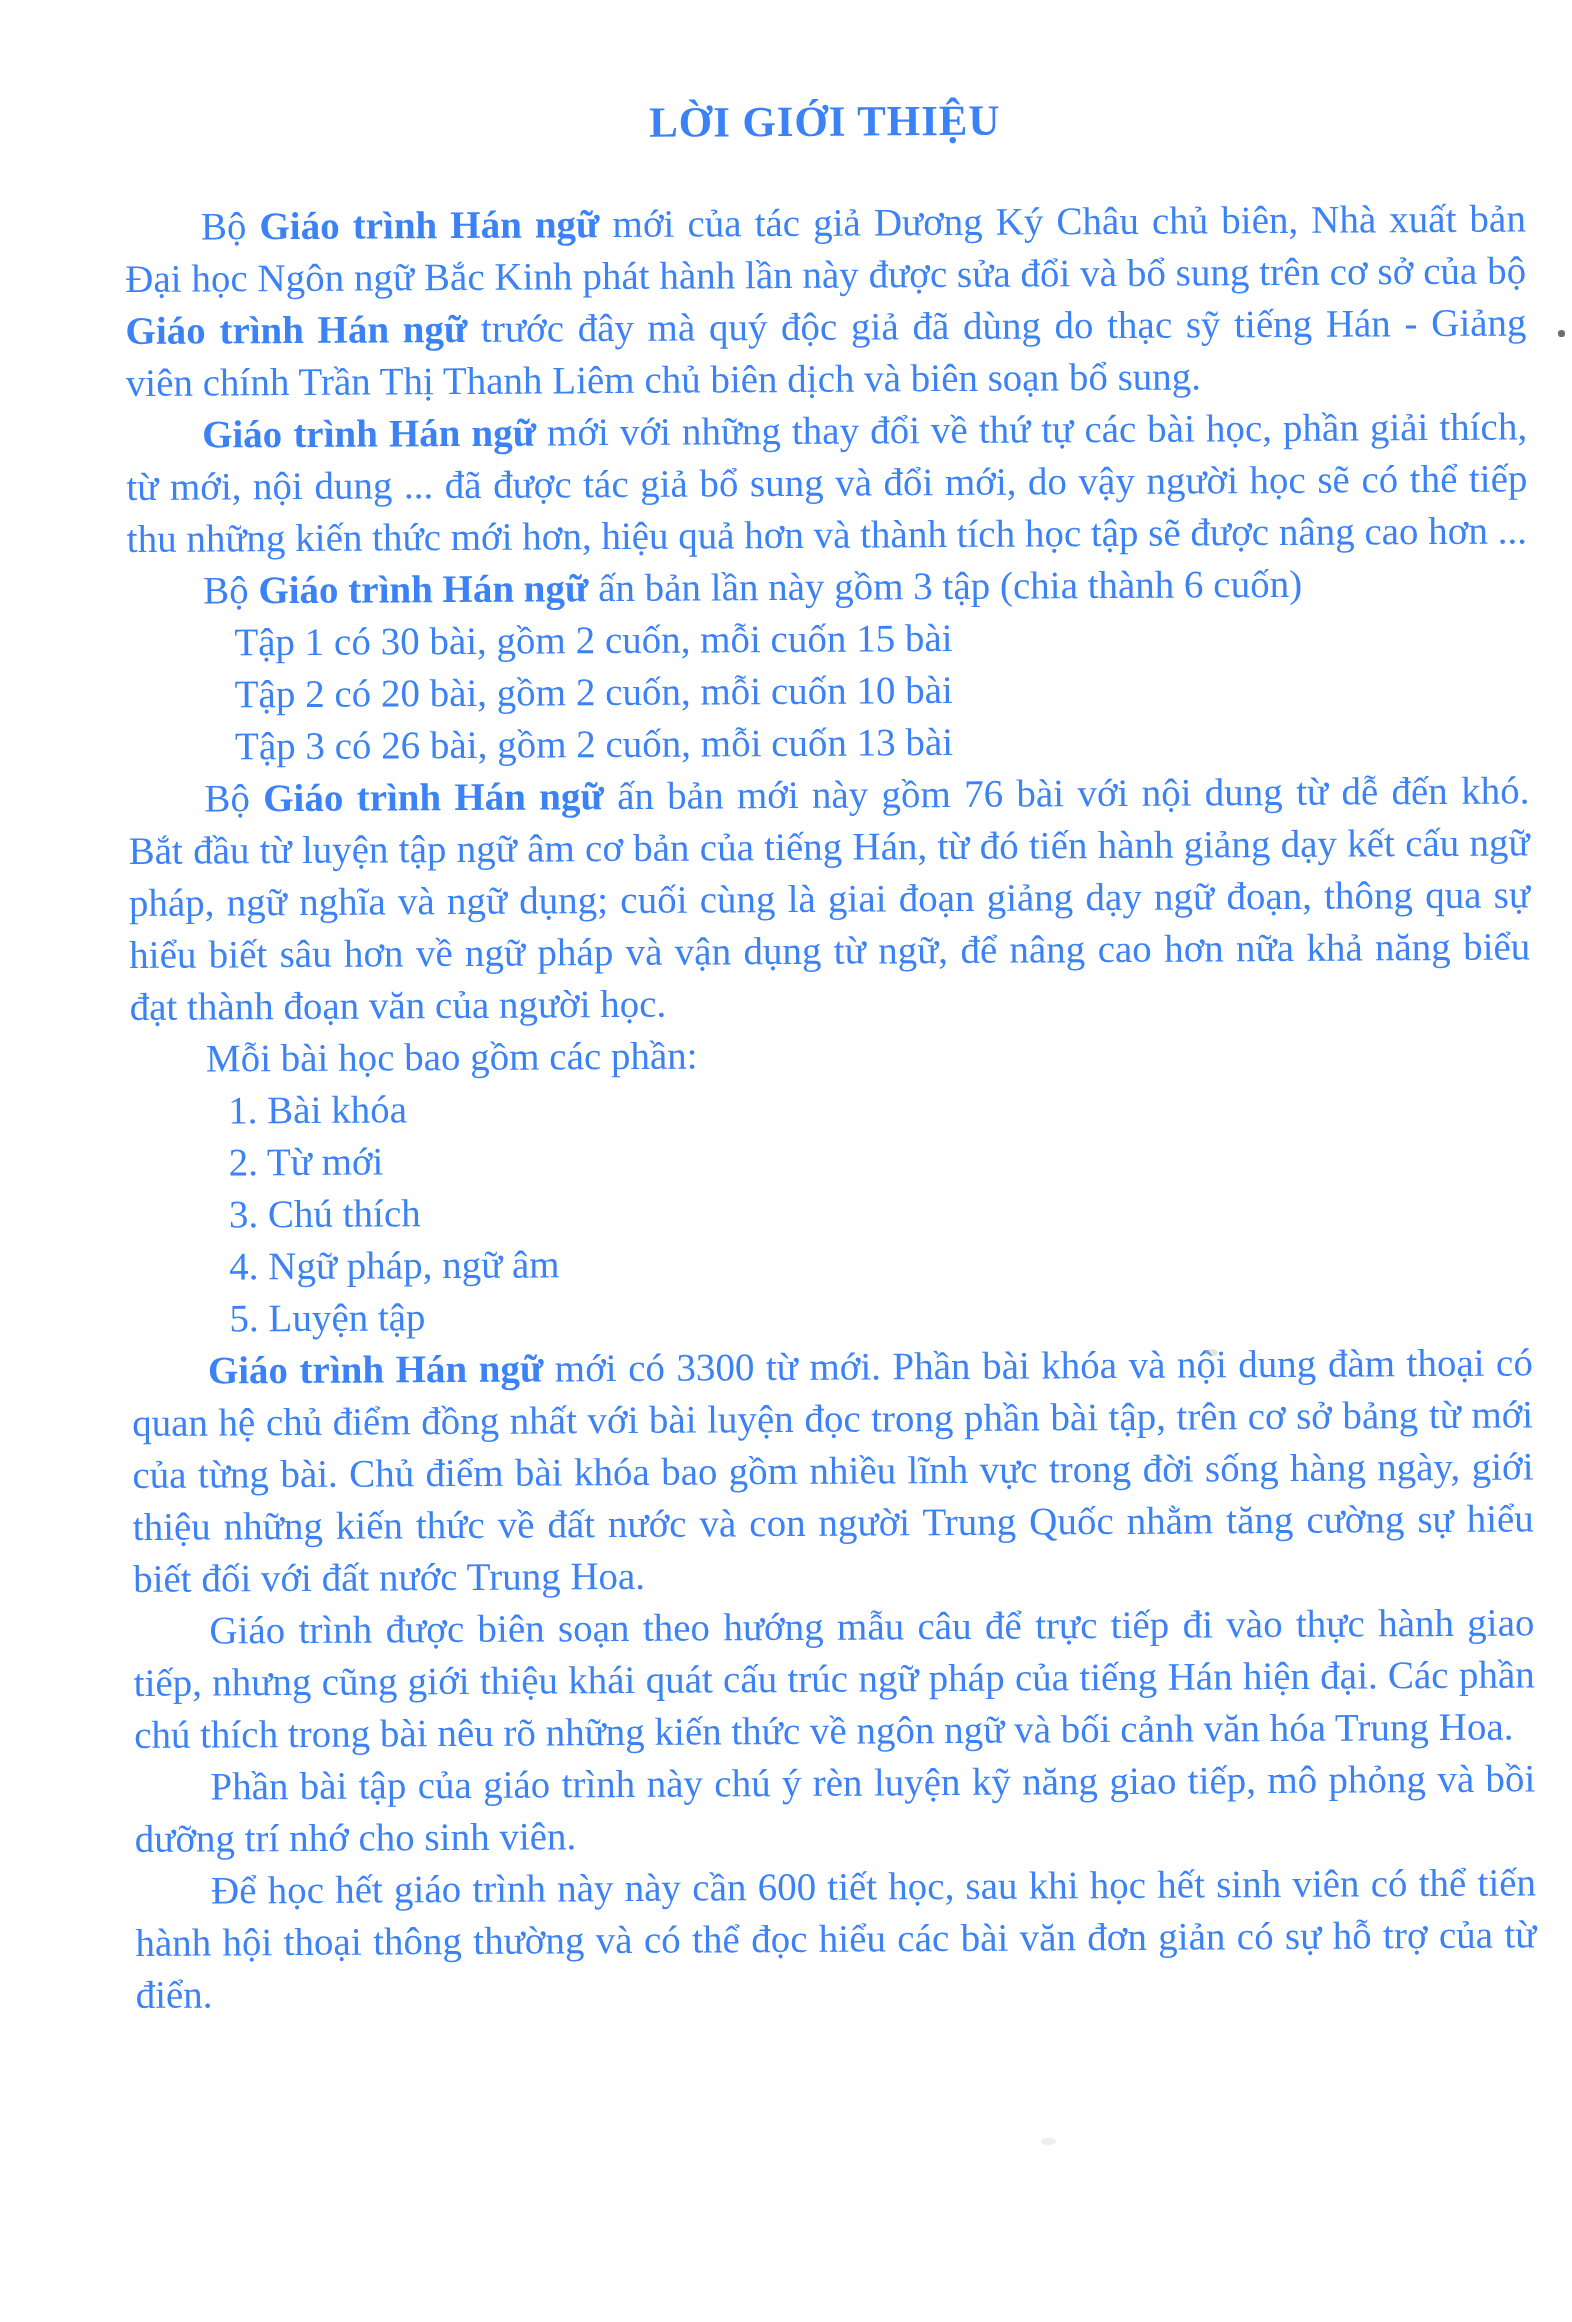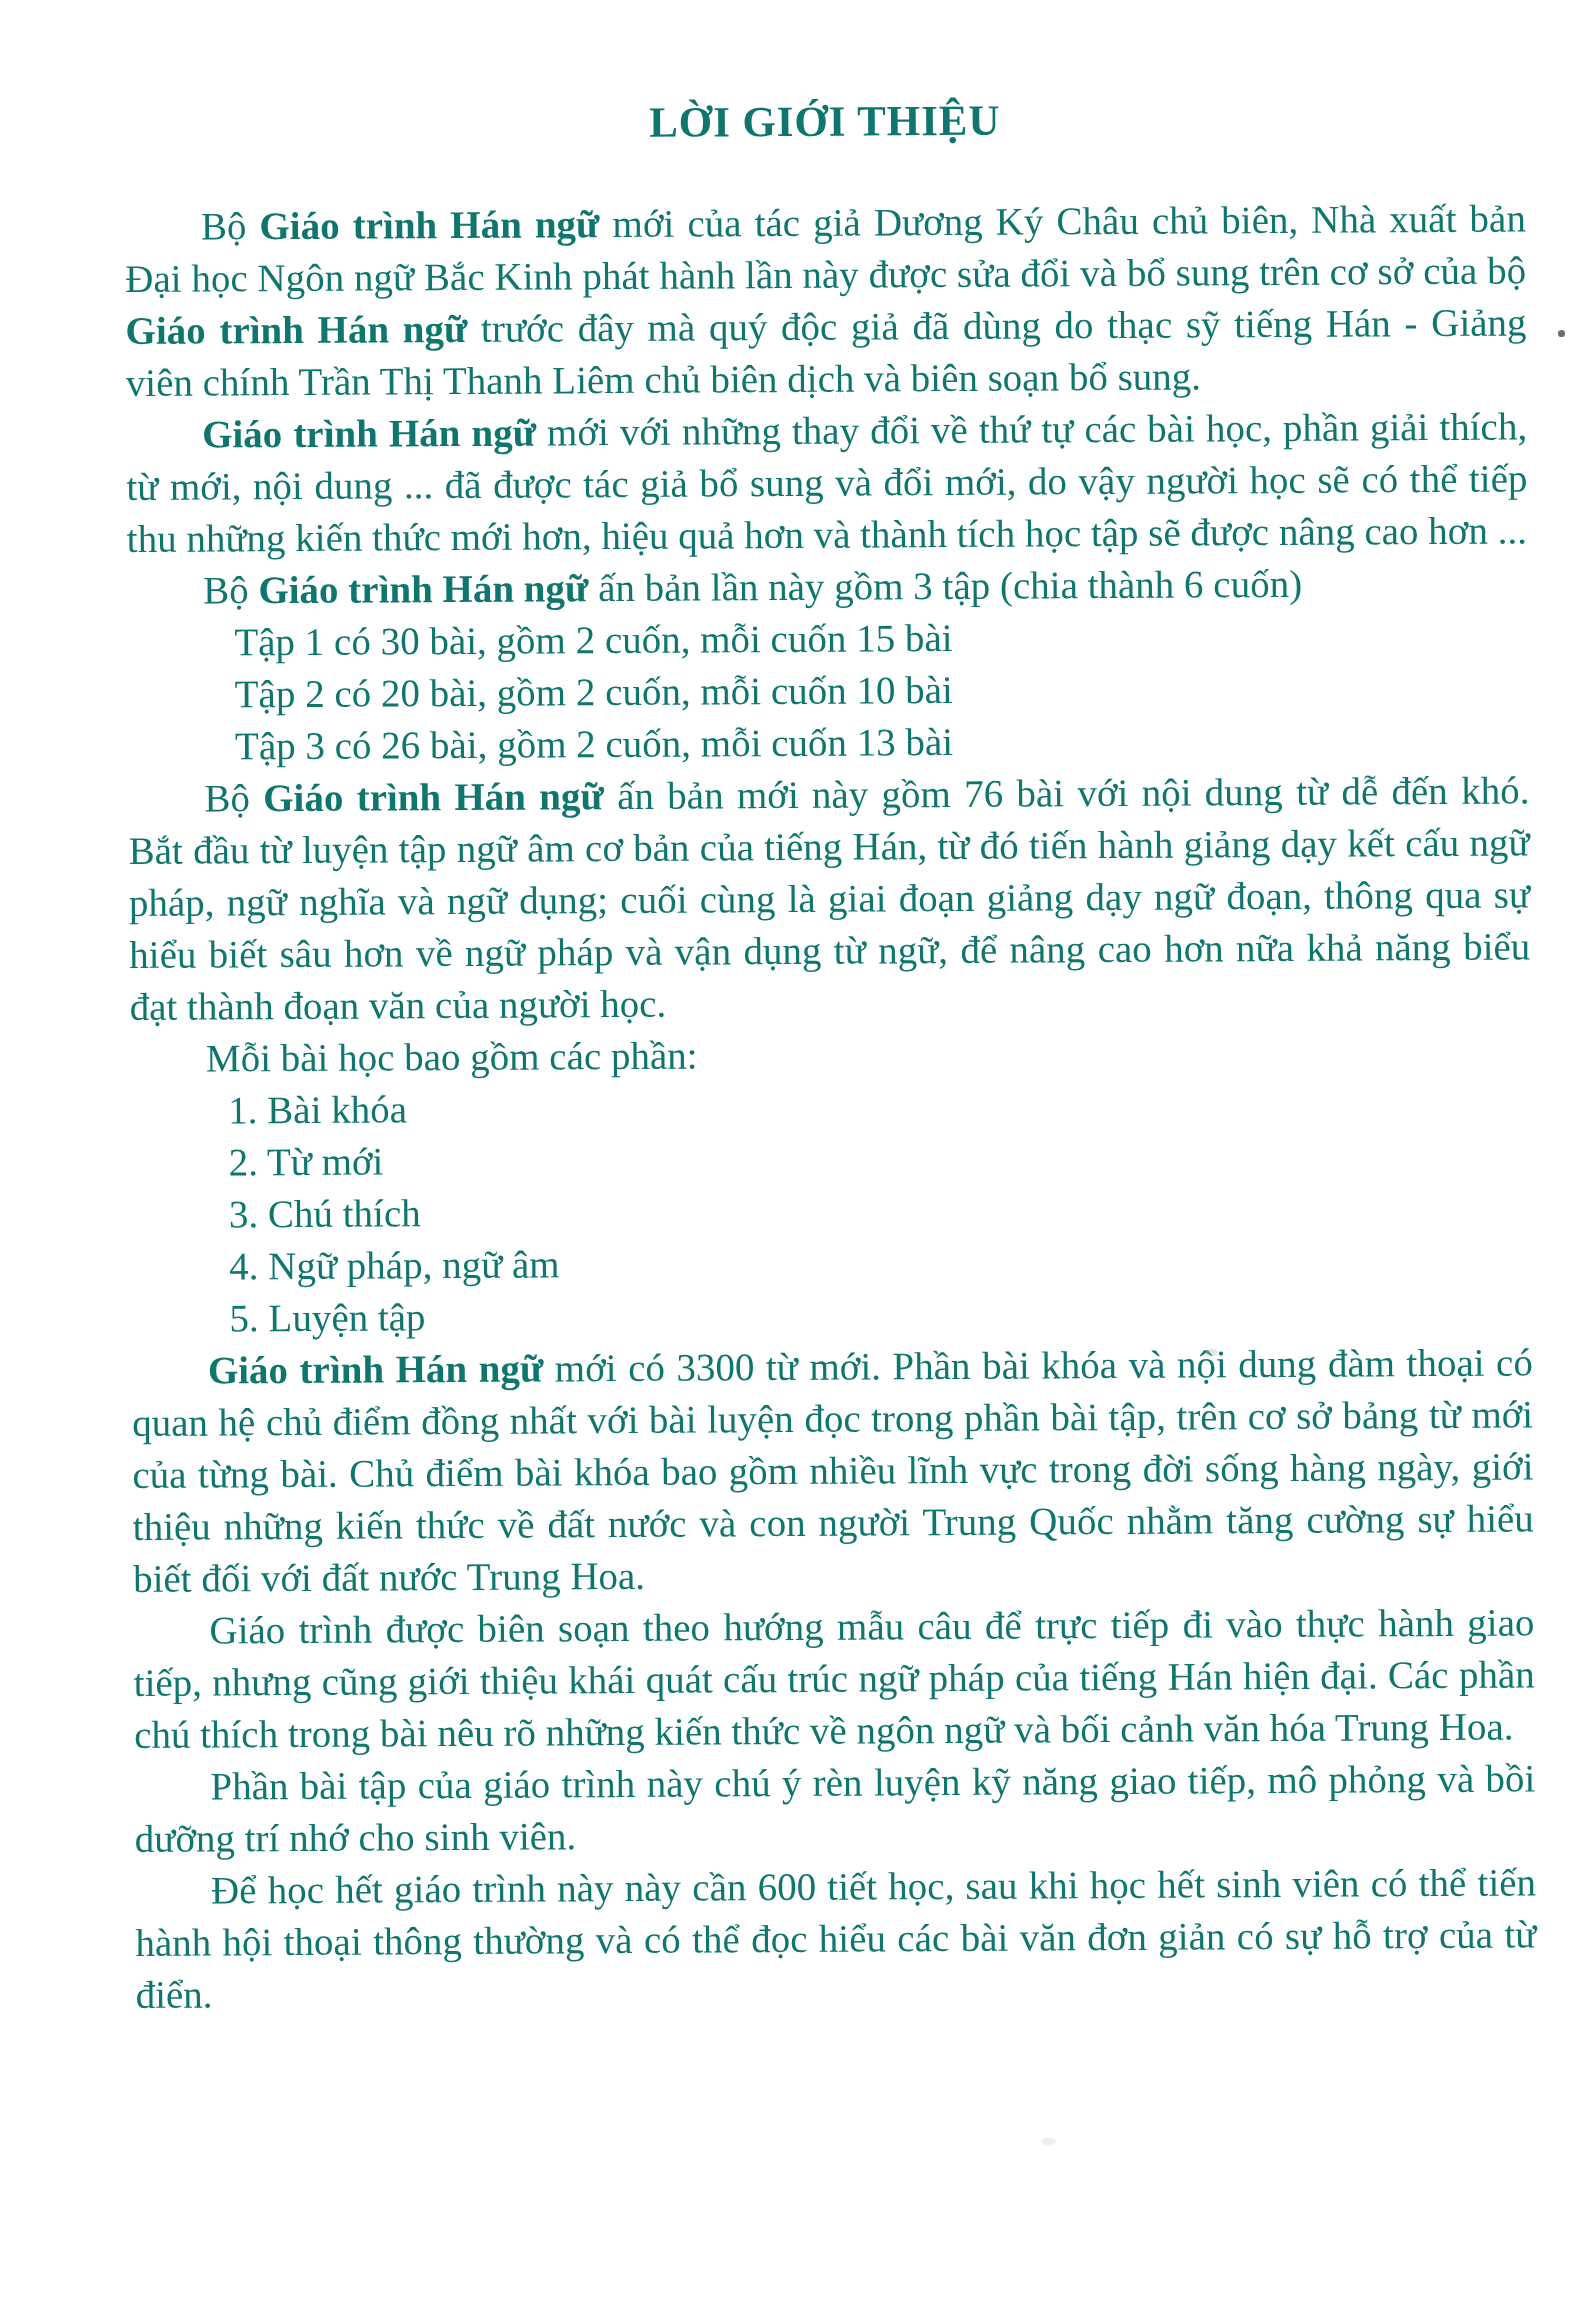--- a/index.html
+++ b/index.html
@@ -3,21 +3,21 @@
 <meta charset="utf-8">
 <style>
   html, body { margin: 0; padding: 0; background: #e8e8e8; }
   .page {
     position: relative;
     width: 1573px;
     height: 2322px;
     background: #ffffff;
     overflow: hidden;
     font-family: "Liberation Serif", serif;
-    color: #0f766e;
+    color: #3b82f6;
   }
   .content {
     position: absolute;
     left: 124px;
     top: 89px;
     width: 1401px;
     transform: rotate(-0.35deg);
     transform-origin: 0 0;
   }
   .doc-title {

